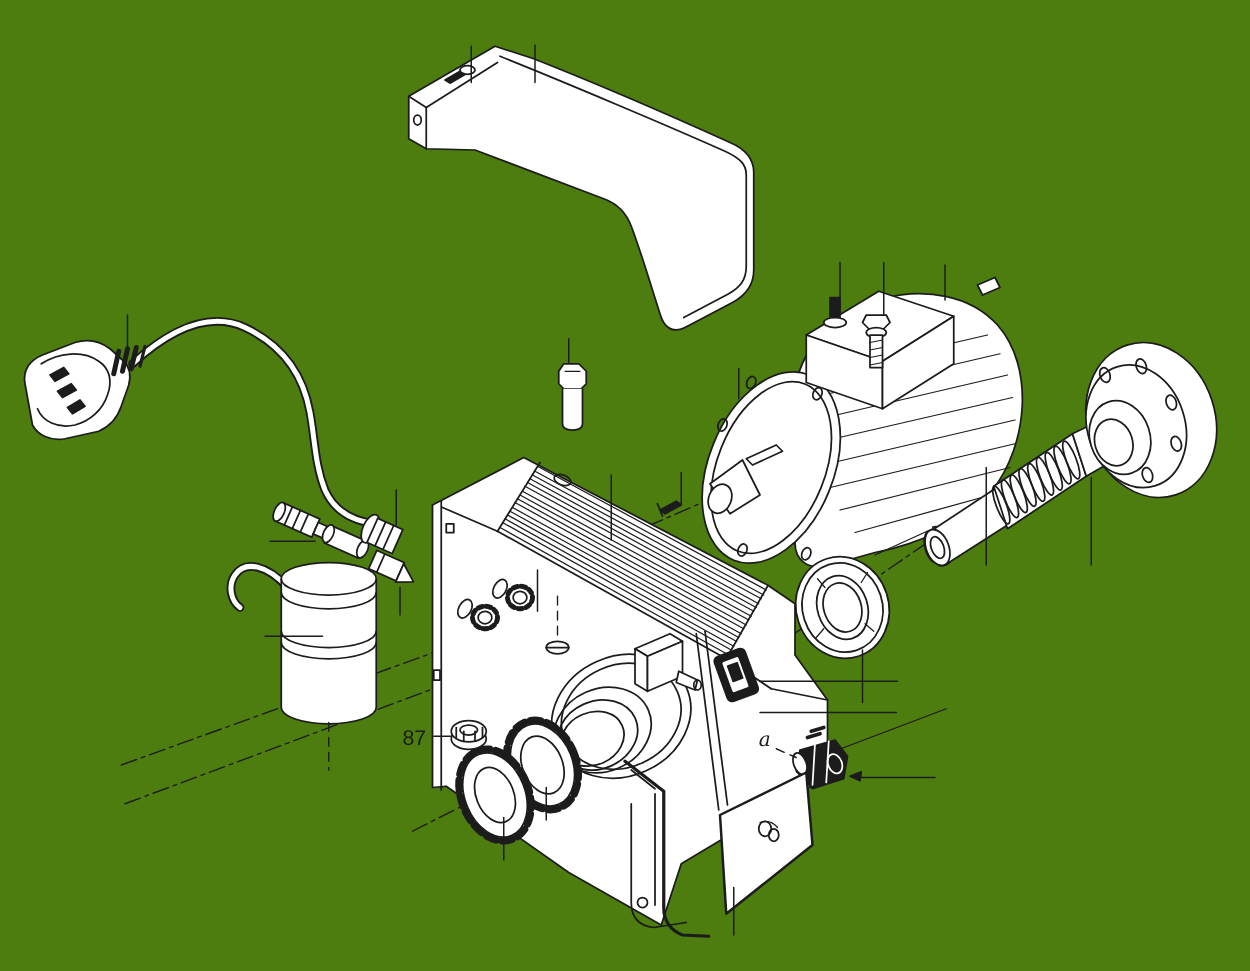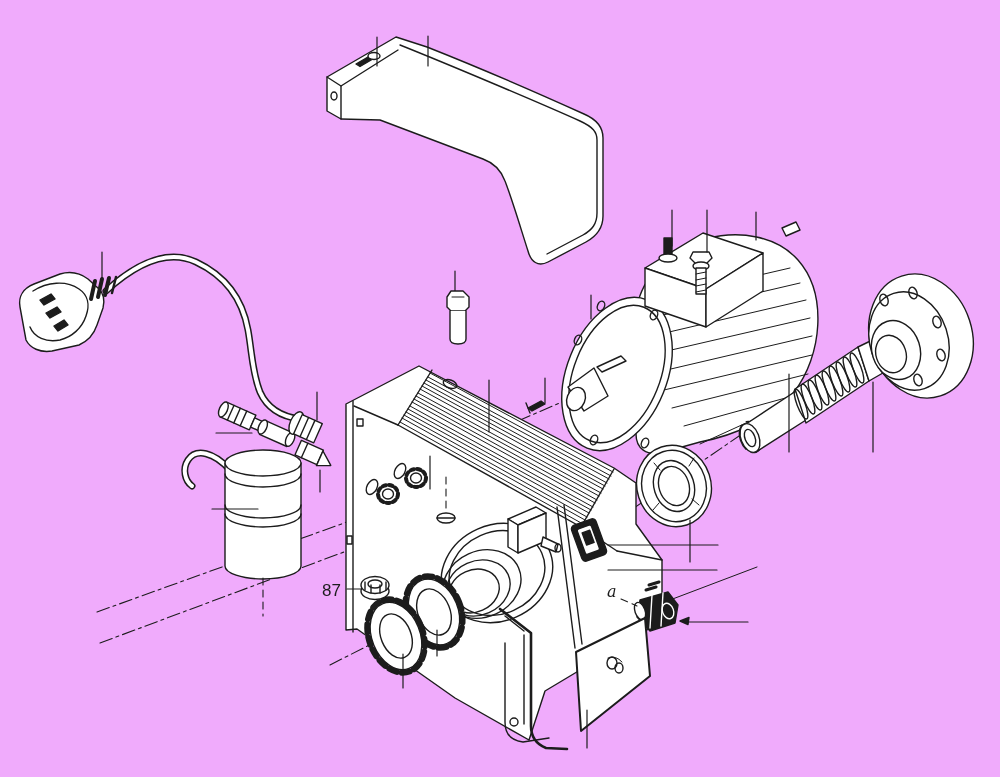--- a/index.html
+++ b/index.html
@@ -1,16 +1,16 @@
 <!DOCTYPE html>
 <html><head>
 <meta charset="utf-8">
 <style>
   html,body{margin:0;padding:0;background:#fff;}
-  .stage{position:relative;width:1000px;height:777px;background:#f0abfc;overflow:hidden;
+  .stage{position:relative;width:1000px;height:777px;background:#4d7c0f;overflow:hidden;
          font-family:"Liberation Sans",sans-serif;}
   svg{display:block}
   
   svg path,svg line,svg ellipse,svg circle,svg rect,svg polyline{
     fill:none;stroke:#1c1c1c;stroke-width:1.4;stroke-linecap:round;stroke-linejoin:round;}
   .fw{fill:#ffffff;}
   .fb{fill:#1c1c1c;stroke:#1c1c1c;}
   .wl{stroke:#ffffff;}            
   .thick{stroke-width:2.6;}
   .thin{stroke-width:1;}

